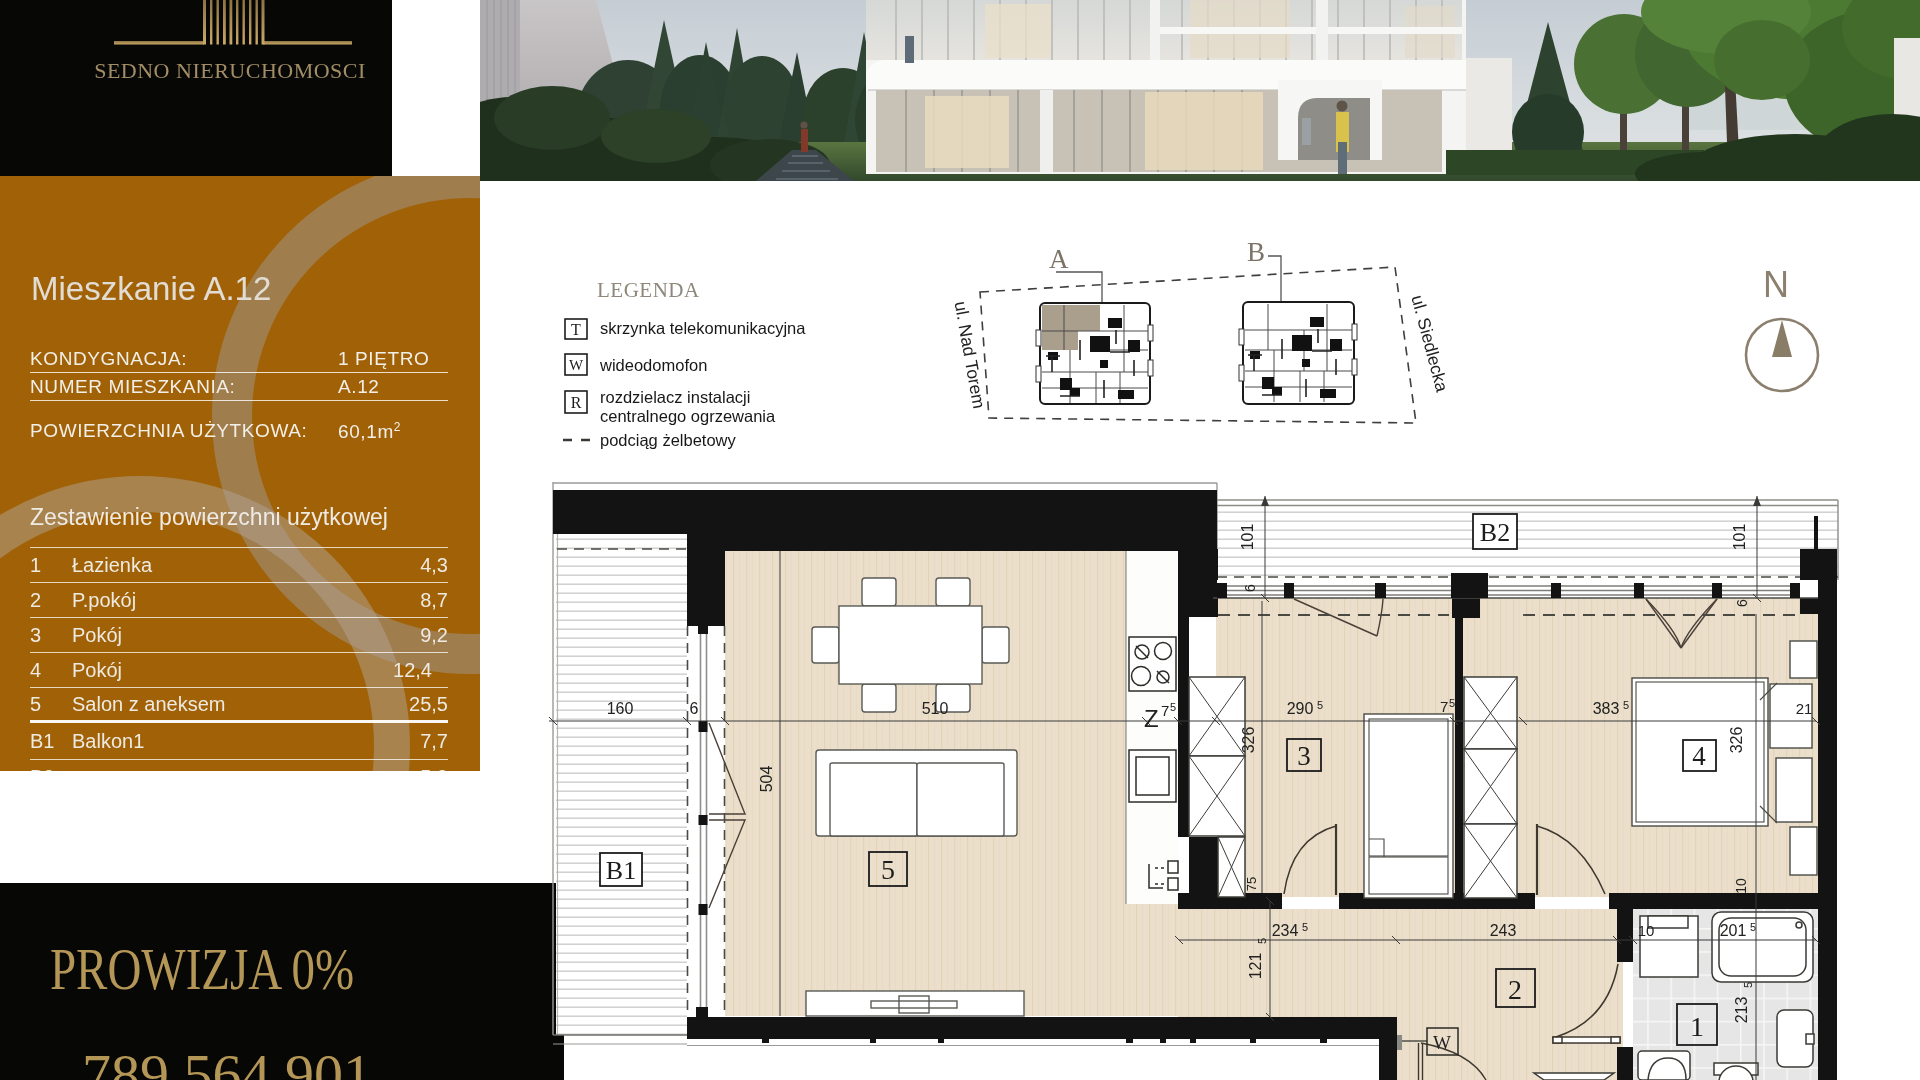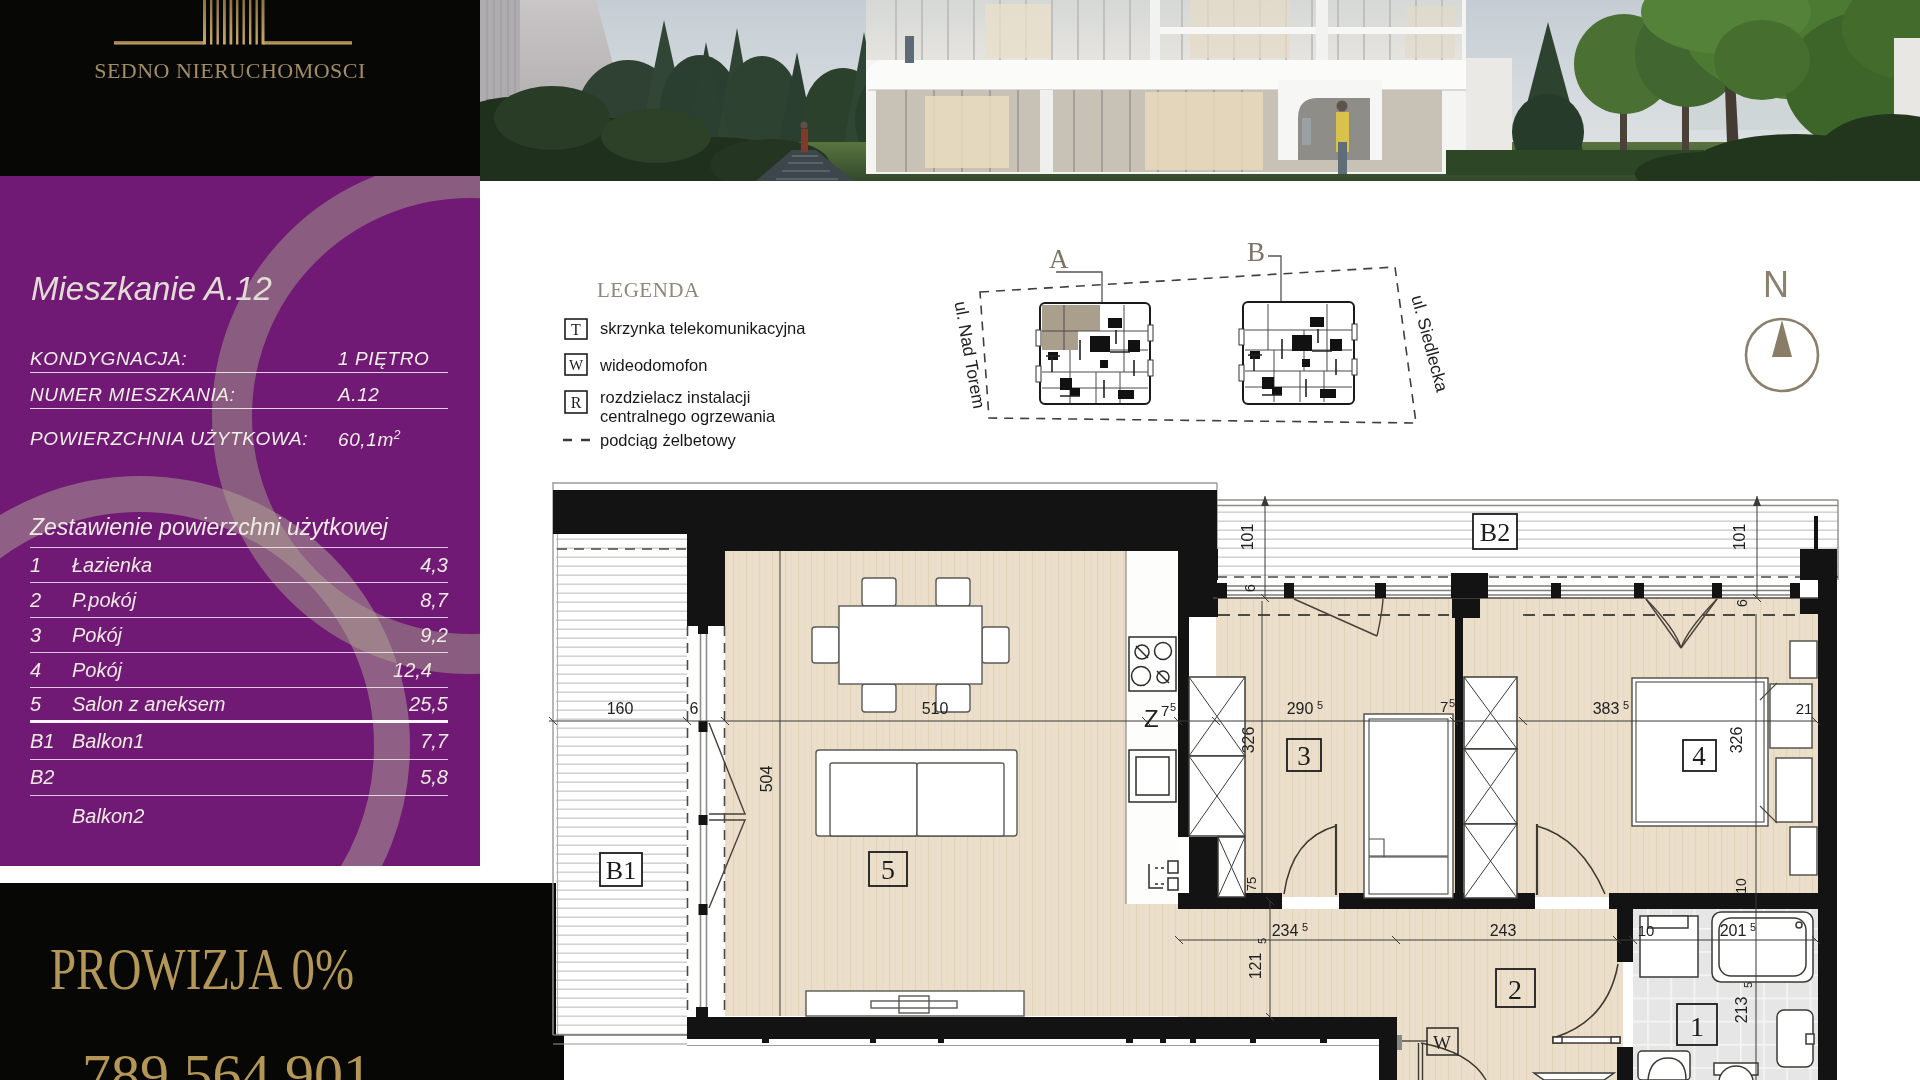--- a/index.html
+++ b/index.html
@@ -1,19 +1,19 @@
 <!DOCTYPE html>
 <html><head>
 <meta charset="utf-8">
 <style>
   html,body{margin:0;padding:0;width:1920px;height:1080px;overflow:hidden;background:#ffffff;
     font-family:"Liberation Sans", sans-serif;}
   .abs{position:absolute;}
-  #sidebar-black-top{position:absolute;left:0;top:0;width:480px;height:176px;background:#070705;}
-  #sidebar-taupe{position:absolute;left:0;top:176px;width:480px;height:690px;background:#701a75;overflow:hidden;font-style:italic;}
+  #sidebar-black-top{position:absolute;left:0;top:0;width:392px;height:176px;background:#070705;}
+  #sidebar-taupe{position:absolute;left:0;top:176px;width:480px;height:595px;background:#a16207;overflow:hidden;}
   #sidebar-black-bot{position:absolute;left:0;top:883px;width:564px;height:197px;background:#070705;overflow:hidden;}
   .gold{color:#b49757;}
   .srf{font-family:"Liberation Serif", serif;}
 </style>
 </head>
 <body>
 
 <div id="sidebar-black-top">
 
   <svg class="abs" style="left:0;top:0" width="480" height="176" viewBox="0 0 480 176">
@@ -48,27 +48,27 @@
     <circle cx="140" cy="570" r="252" fill="none" stroke="#b0a495" stroke-width="36" opacity="0.5"></circle>
   </svg>
 
   <div style="position:absolute;left:31px;top:94px;font-size:33px;font-weight:400;color:#e2ddd4;letter-spacing:0px;">Mieszkanie A.12</div>
 
   <div style="position:absolute;left:30px;top:172px;width:418px;color:#f2efe9;font-size:19px;letter-spacing:0.6px;">
 
     <div style="position:relative;height:21px;"><span>KONDYGNACJA:</span><span style="position:absolute;left:308px;">1 PIĘTRO</span></div>
     <div style="margin-top:3px;border-bottom:1.5px solid rgba(255,255,255,0.8);"></div>
 
-    <div style="position:relative;height:21px;margin-top:11px;"><span>NUMER MIESZKANIA:</span><span style="position:absolute;left:308px;">A.12</span></div>
+    <div style="position:relative;height:21px;margin-top:3px;"><span>NUMER MIESZKANIA:</span><span style="position:absolute;left:308px;">A.12</span></div>
     <div style="margin-top:3px;border-bottom:1.5px solid rgba(255,255,255,0.8);"></div>
 
     <div style="position:relative;height:21px;margin-top:19px;"><span>POWIERZCHNIA UŻYTKOWA:</span><span style="position:absolute;left:308px;">60,1m<sup style="font-size:12px;">2</sup></span></div>
   </div>
 
-  <div style="position:absolute;left:30px;top:338px;font-size:23px;color:#efebe4;">Zestawienie powierzchni użytkowej</div>
+  <div style="position:absolute;left:30px;top:328px;font-size:23px;color:#efebe4;">Zestawienie powierzchni użytkowej</div>
 
   <div style="position:absolute;left:30px;top:371px;width:418px;color:#eeeae2;font-size:20px;border-top:1px solid rgba(255,255,255,0.75);">
     <div style="position:relative;height:34px;line-height:34px;border-bottom:1px solid rgba(255,255,255,0.75);"><span>1</span><span style="position:absolute;left:42px;">Łazienka</span><span style="position:absolute;right:0;">4,3</span></div>
     <div style="position:relative;height:34px;line-height:34px;border-bottom:1px solid rgba(255,255,255,0.75);"><span>2</span><span style="position:absolute;left:42px;">P.pokój</span><span style="position:absolute;right:0;">8,7</span></div>
     <div style="position:relative;height:34px;line-height:34px;border-bottom:1px solid rgba(255,255,255,0.75);"><span>3</span><span style="position:absolute;left:42px;">Pokój</span><span style="position:absolute;right:0;">9,2</span></div>
     <div style="position:relative;height:34px;line-height:34px;border-bottom:1px solid rgba(255,255,255,0.75);"><span>4</span><span style="position:absolute;left:42px;">Pokój</span><span style="position:absolute;right:16px;">12,4</span></div>
     <div style="position:relative;height:32px;line-height:32px;border-bottom:3px solid rgba(255,255,255,0.95);"><span>5</span><span style="position:absolute;left:42px;">Salon z aneksem</span><span style="position:absolute;right:0;">25,5</span></div>
     <div style="position:relative;height:36px;line-height:36px;border-bottom:1px solid rgba(255,255,255,0.75);"><span>B1</span><span style="position:absolute;left:42px;">Balkon1</span><span style="position:absolute;right:0;">7,7</span></div>
     <div style="position:relative;height:35px;line-height:35px;border-bottom:1px solid rgba(255,255,255,0.75);"><span>B2</span><span style="position:absolute;left:42px;margin-top:39px;">Balkon2</span><span style="position:absolute;right:0;">5,8</span></div>
   </div>

